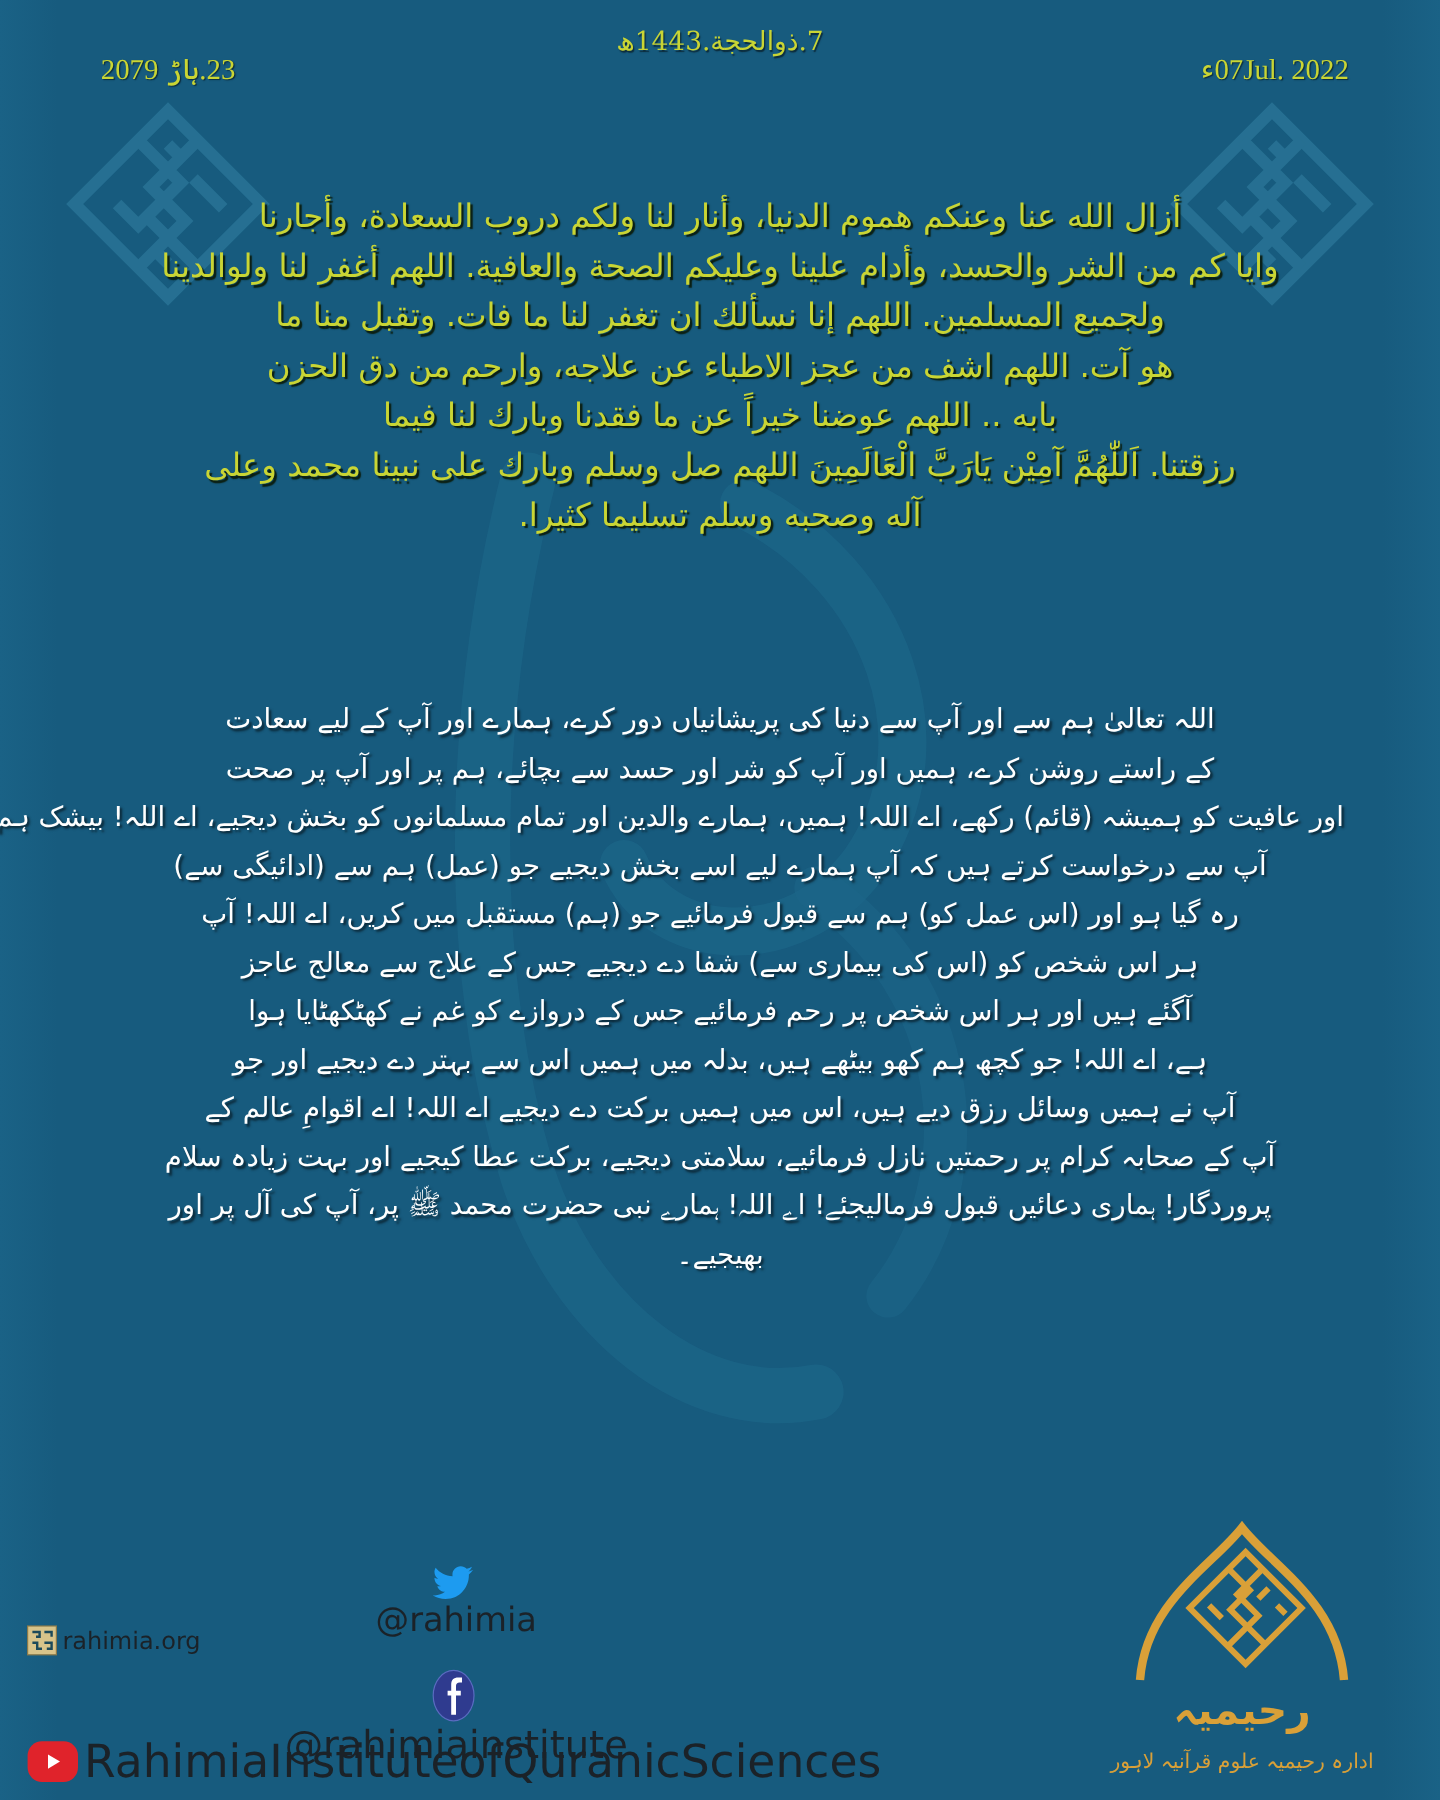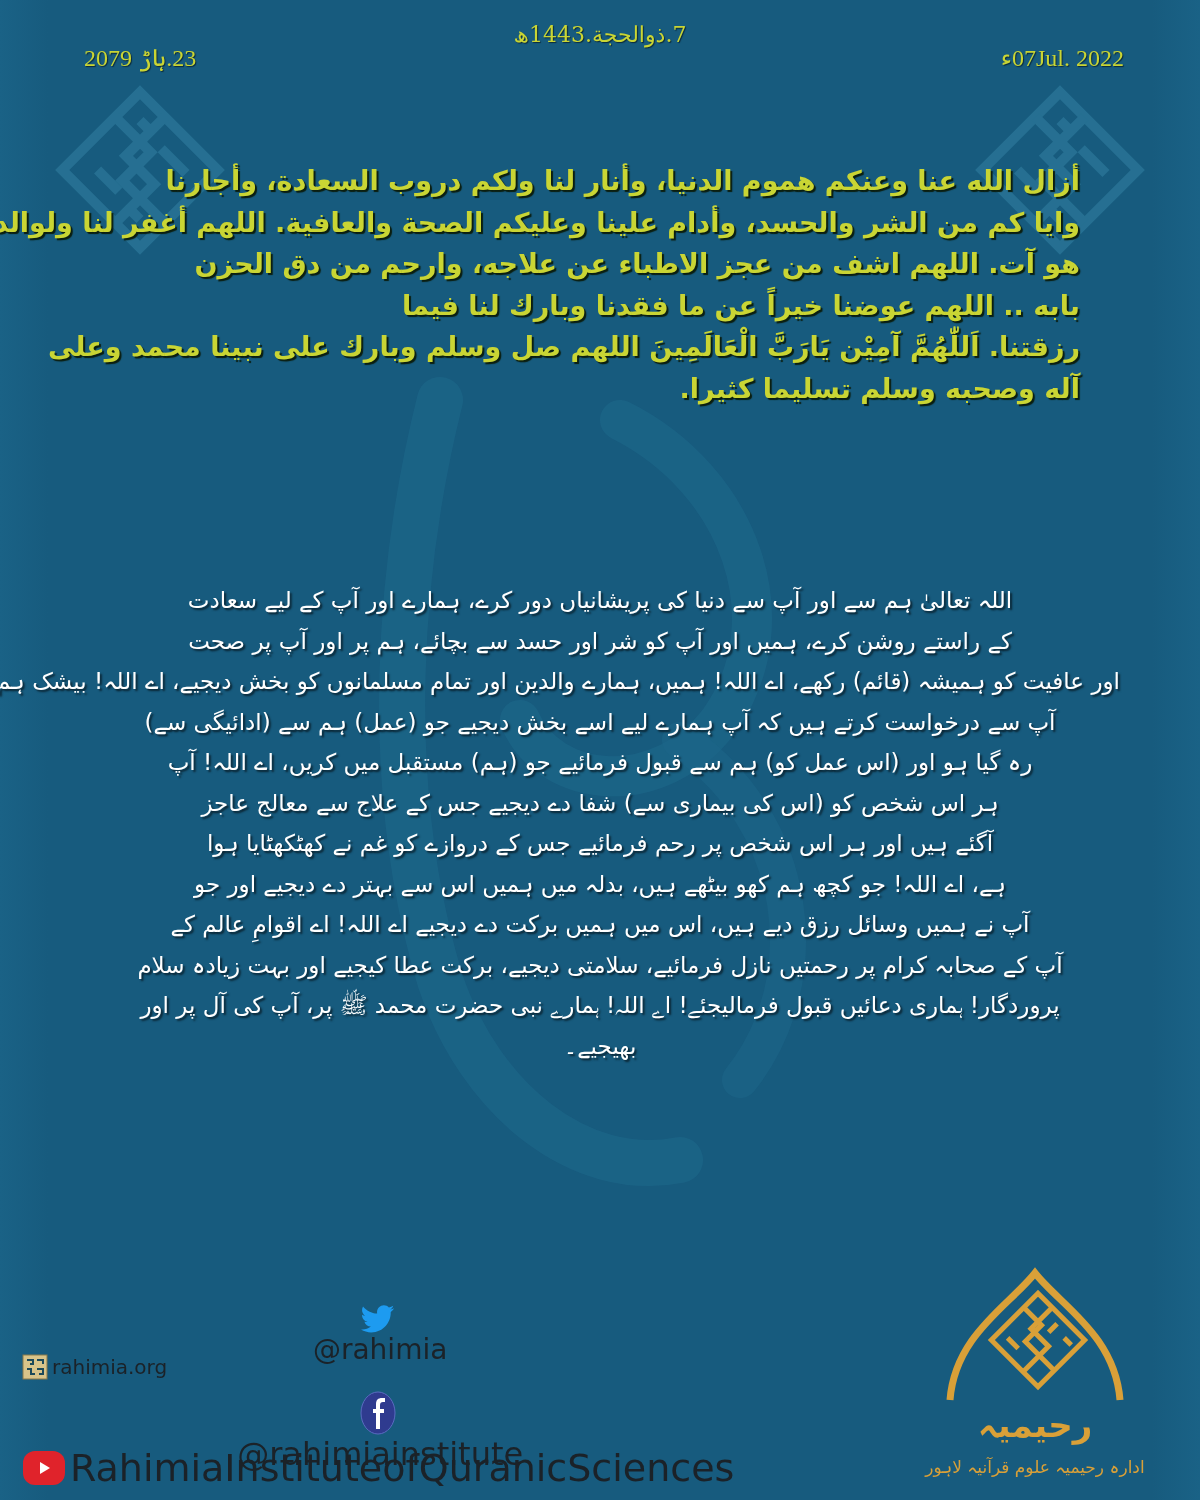--- a/index.html
+++ b/index.html
@@ -38,22 +38,22 @@
     color: #c9d534; font-family: "Liberation Serif", serif; font-size: 24px;
     text-shadow: 1px 1px 1px #0b2a3a; direction: rtl;
   }
   .title {
     position: absolute; top: 80px; left: 0; width: 1200px; text-align: center;
     color: #ffffff; font-family: "DejaVu Sans", sans-serif; font-size: 30px; font-weight: bold;
     text-shadow: 2px 2px 2px #0a2432; direction: rtl;
   }
   .arabic-block {
     position: absolute; top: 160px; left: 120px; width: 960px;
-    direction: rtl; text-align: right;
-    color: #c9d534; font-family: "DejaVu Sans", sans-serif; font-size: 27px; font-weight: bold;
+    direction: rtl; text-align: center;
+    color: #c9d534; font-family: "DejaVu Sans", sans-serif; font-size: 27px; font-weight: normal;
     line-height: 41.5px;
     text-shadow: 2px 2px 1px #0b1e10;
   }
   .arabic-block .line { display: block; white-space: nowrap; }
   .urdu-block {
     position: absolute; top: 580px; left: 80px; width: 1040px;
     direction: rtl; text-align: center;
     color: #ffffff; font-family: "DejaVu Sans", sans-serif; font-size: 23px;
     line-height: 40.5px;
     text-shadow: 2px 2px 2px #0a2432;
@@ -97,20 +97,21 @@
     </g>
   </svg>
 
   <div class="date-hijri">7.ذوالحجة.1443ھ</div>
   <div class="date-bikrami">23.ہاڑ 2079</div>
   <div class="date-gregorian">07Jul. 2022ء</div>
 
   <div class="arabic-block">
     <span class="line">أزال الله عنا وعنكم هموم الدنيا، وأنار لنا ولكم دروب السعادة، وأجارنا</span>
     <span class="line">وايا كم من الشر والحسد، وأدام علينا وعليكم الصحة والعافية. اللهم أغفر لنا ولوالدينا</span>
+    <span class="line">ولجميع المسلمين. اللهم إنا نسألك ان تغفر لنا ما فات. وتقبل منا ما</span>
     <span class="line">هو آت. اللهم اشف من عجز الاطباء عن علاجه، وارحم من دق الحزن</span>
     <span class="line">بابه .. اللهم عوضنا خيراً عن ما فقدنا وبارك لنا فيما</span>
     <span class="line">رزقتنا. اَللّٰهُمَّ آمِيْن يَارَبَّ الْعَالَمِينَ اللهم صل وسلم وبارك على نبينا محمد وعلى</span>
     <span class="line">آله وصحبه وسلم تسليما كثيرا.</span>
   </div>
 
   <div class="urdu-block">
     <span class="line">اللہ تعالیٰ ہم سے اور آپ سے دنیا کی پریشانیاں دور کرے، ہمارے اور آپ کے لیے سعادت</span>
     <span class="line">کے راستے روشن کرے، ہمیں اور آپ کو شر اور حسد سے بچائے، ہم پر اور آپ پر صحت</span>
     <span class="line">اور عافیت کو ہمیشہ (قائم) رکھے، اے اللہ! ہمیں، ہمارے والدین اور تمام مسلمانوں کو بخش دیجیے، اے اللہ! بیشک ہم</span>

